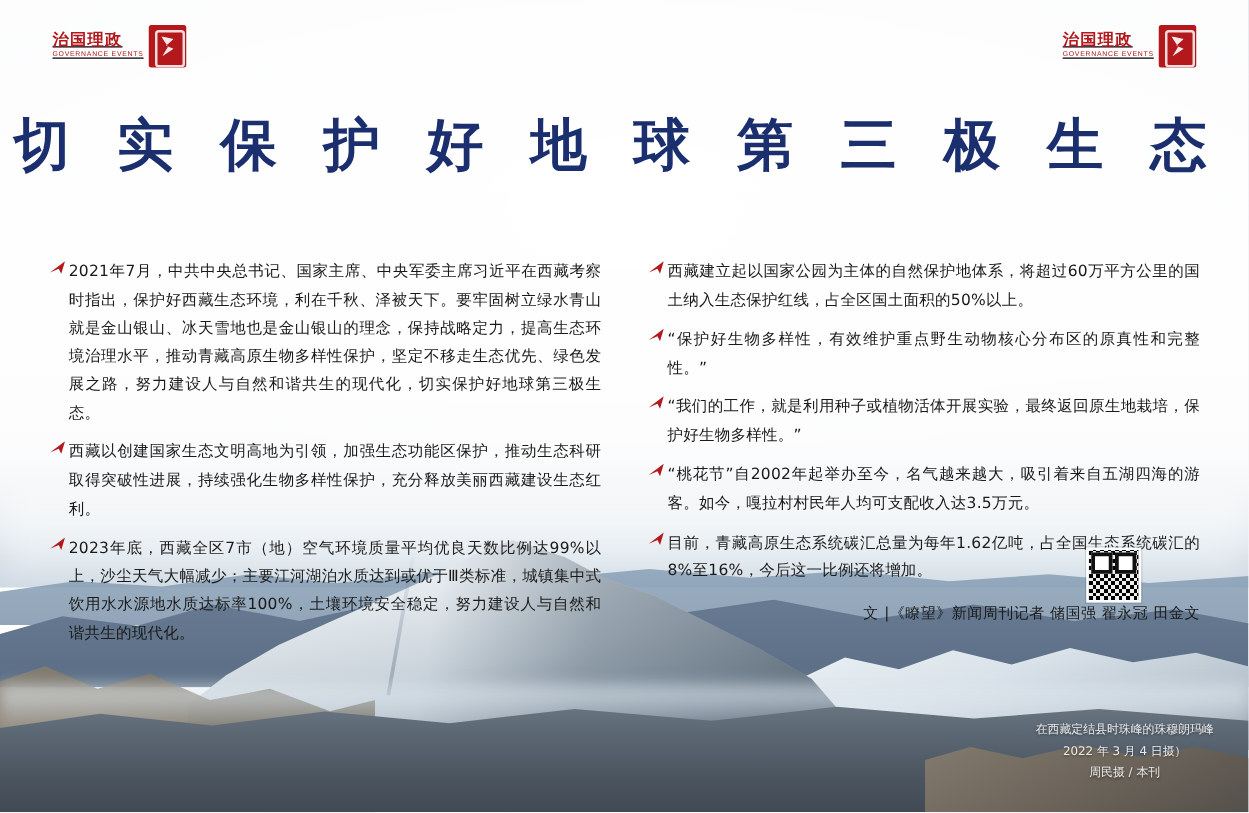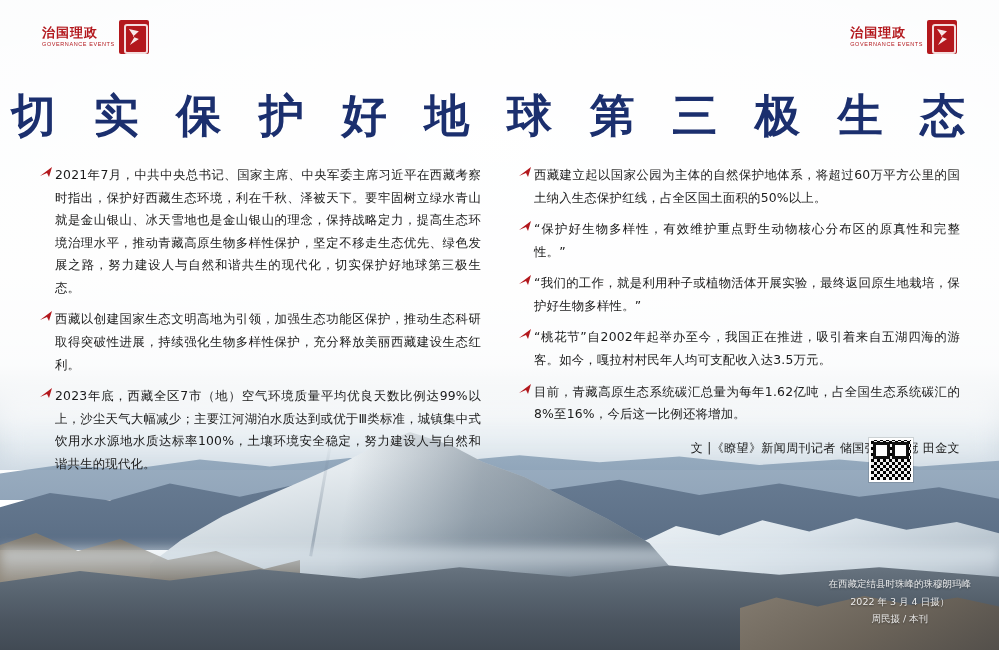--- a/index.html
+++ b/index.html
@@ -169,20 +169,21 @@
       rgba(255,255,255,0.00) 100%);
   }
 
   
   .logo {
     position: absolute;
     top: 20px;
     display: flex;
     align-items: center;
     gap: 4px;
+    text-decoration: underline;
   }
   .logo-left { left: 42px; }
   .logo-right { right: 42px; }
   .logo-txt {
     display: flex;
     flex-direction: column;
     line-height: 1;
   }
   .logo-cn {
     font-size: 13px;
@@ -243,21 +244,21 @@
 
   
   .columns {
     position: absolute;
     left: 40px;
     top: 164px;
     width: 920px;
     display: flex;
     gap: 38px;
   }
-  .col { width: 441px; }
+  .col { width: 441px; margin-top: 42px; }
   .para {
     position: relative;
     display: flex;
     align-items: flex-start;
     margin-bottom: 9px;
   }
   .bullet {
     flex: 0 0 auto;
     width: 15px;
     margin-top: 3px;
@@ -425,21 +426,21 @@
         </span>
         <span class="ptext">“我们的工作，就是利用种子或植物活体开展实验，最终返回原生地栽培，保护好生物多样性。”</span>
       </div>
 
       <div class="para">
         <span class="bullet">
           <svg width="13" height="11" viewBox="0 0 13 11">
               <path d="M0 9 L12 0 L9 10 L7 6 Z" fill="#b3181d"></path>
             </svg>
         </span>
-        <span class="ptext">“桃花节”自2002年起举办至今，我国正在推进，吸引着来自五湖四海的游客。如今，嘎拉村村民年人均可支配收入达3.5万元。</span>
+        <span class="ptext">“桃花节”自2002年起举办至今，名气越来越大，吸引着来自五湖四海的游客。如今，嘎拉村村民年人均可支配收入达3.5万元。</span>
       </div>
 
       <div class="para">
         <span class="bullet">
           <svg width="13" height="11" viewBox="0 0 13 11">
               <path d="M0 9 L12 0 L9 10 L7 6 Z" fill="#b3181d"></path>
             </svg>
         </span>
         <span class="ptext">目前，青藏高原生态系统碳汇总量为每年1.62亿吨，占全国生态系统碳汇的8%至16%，今后这一比例还将增加。</span>
       </div>

